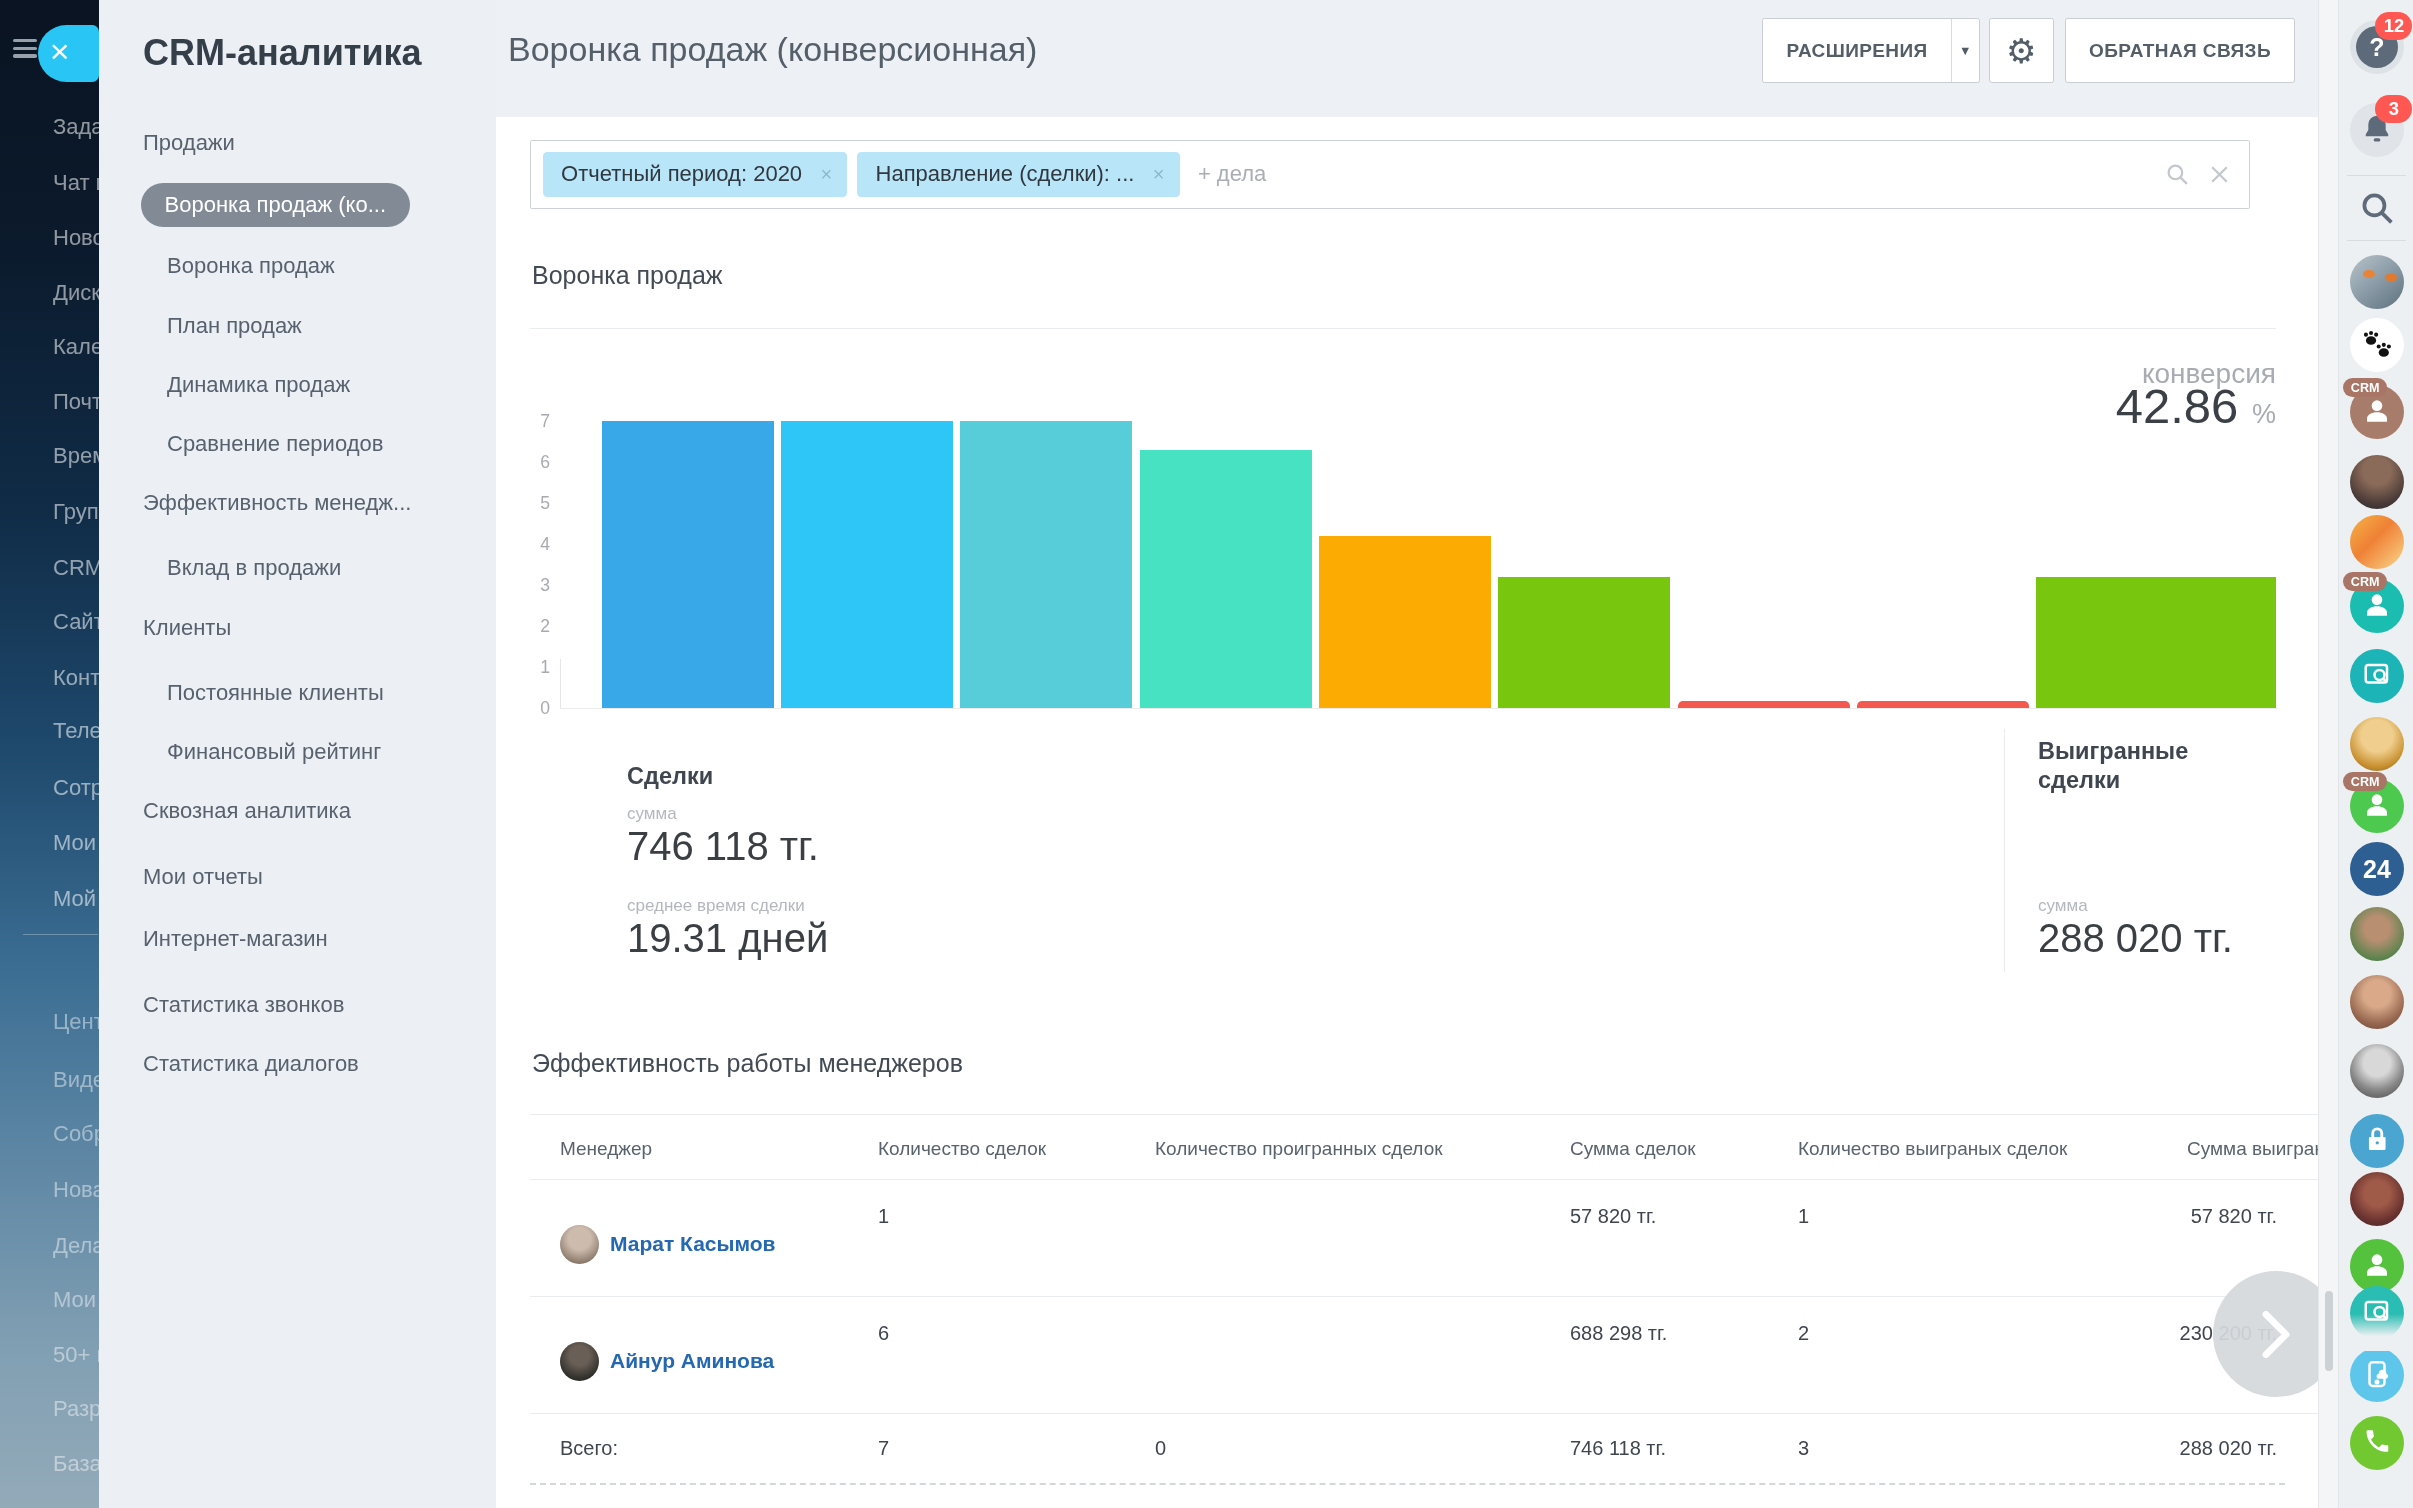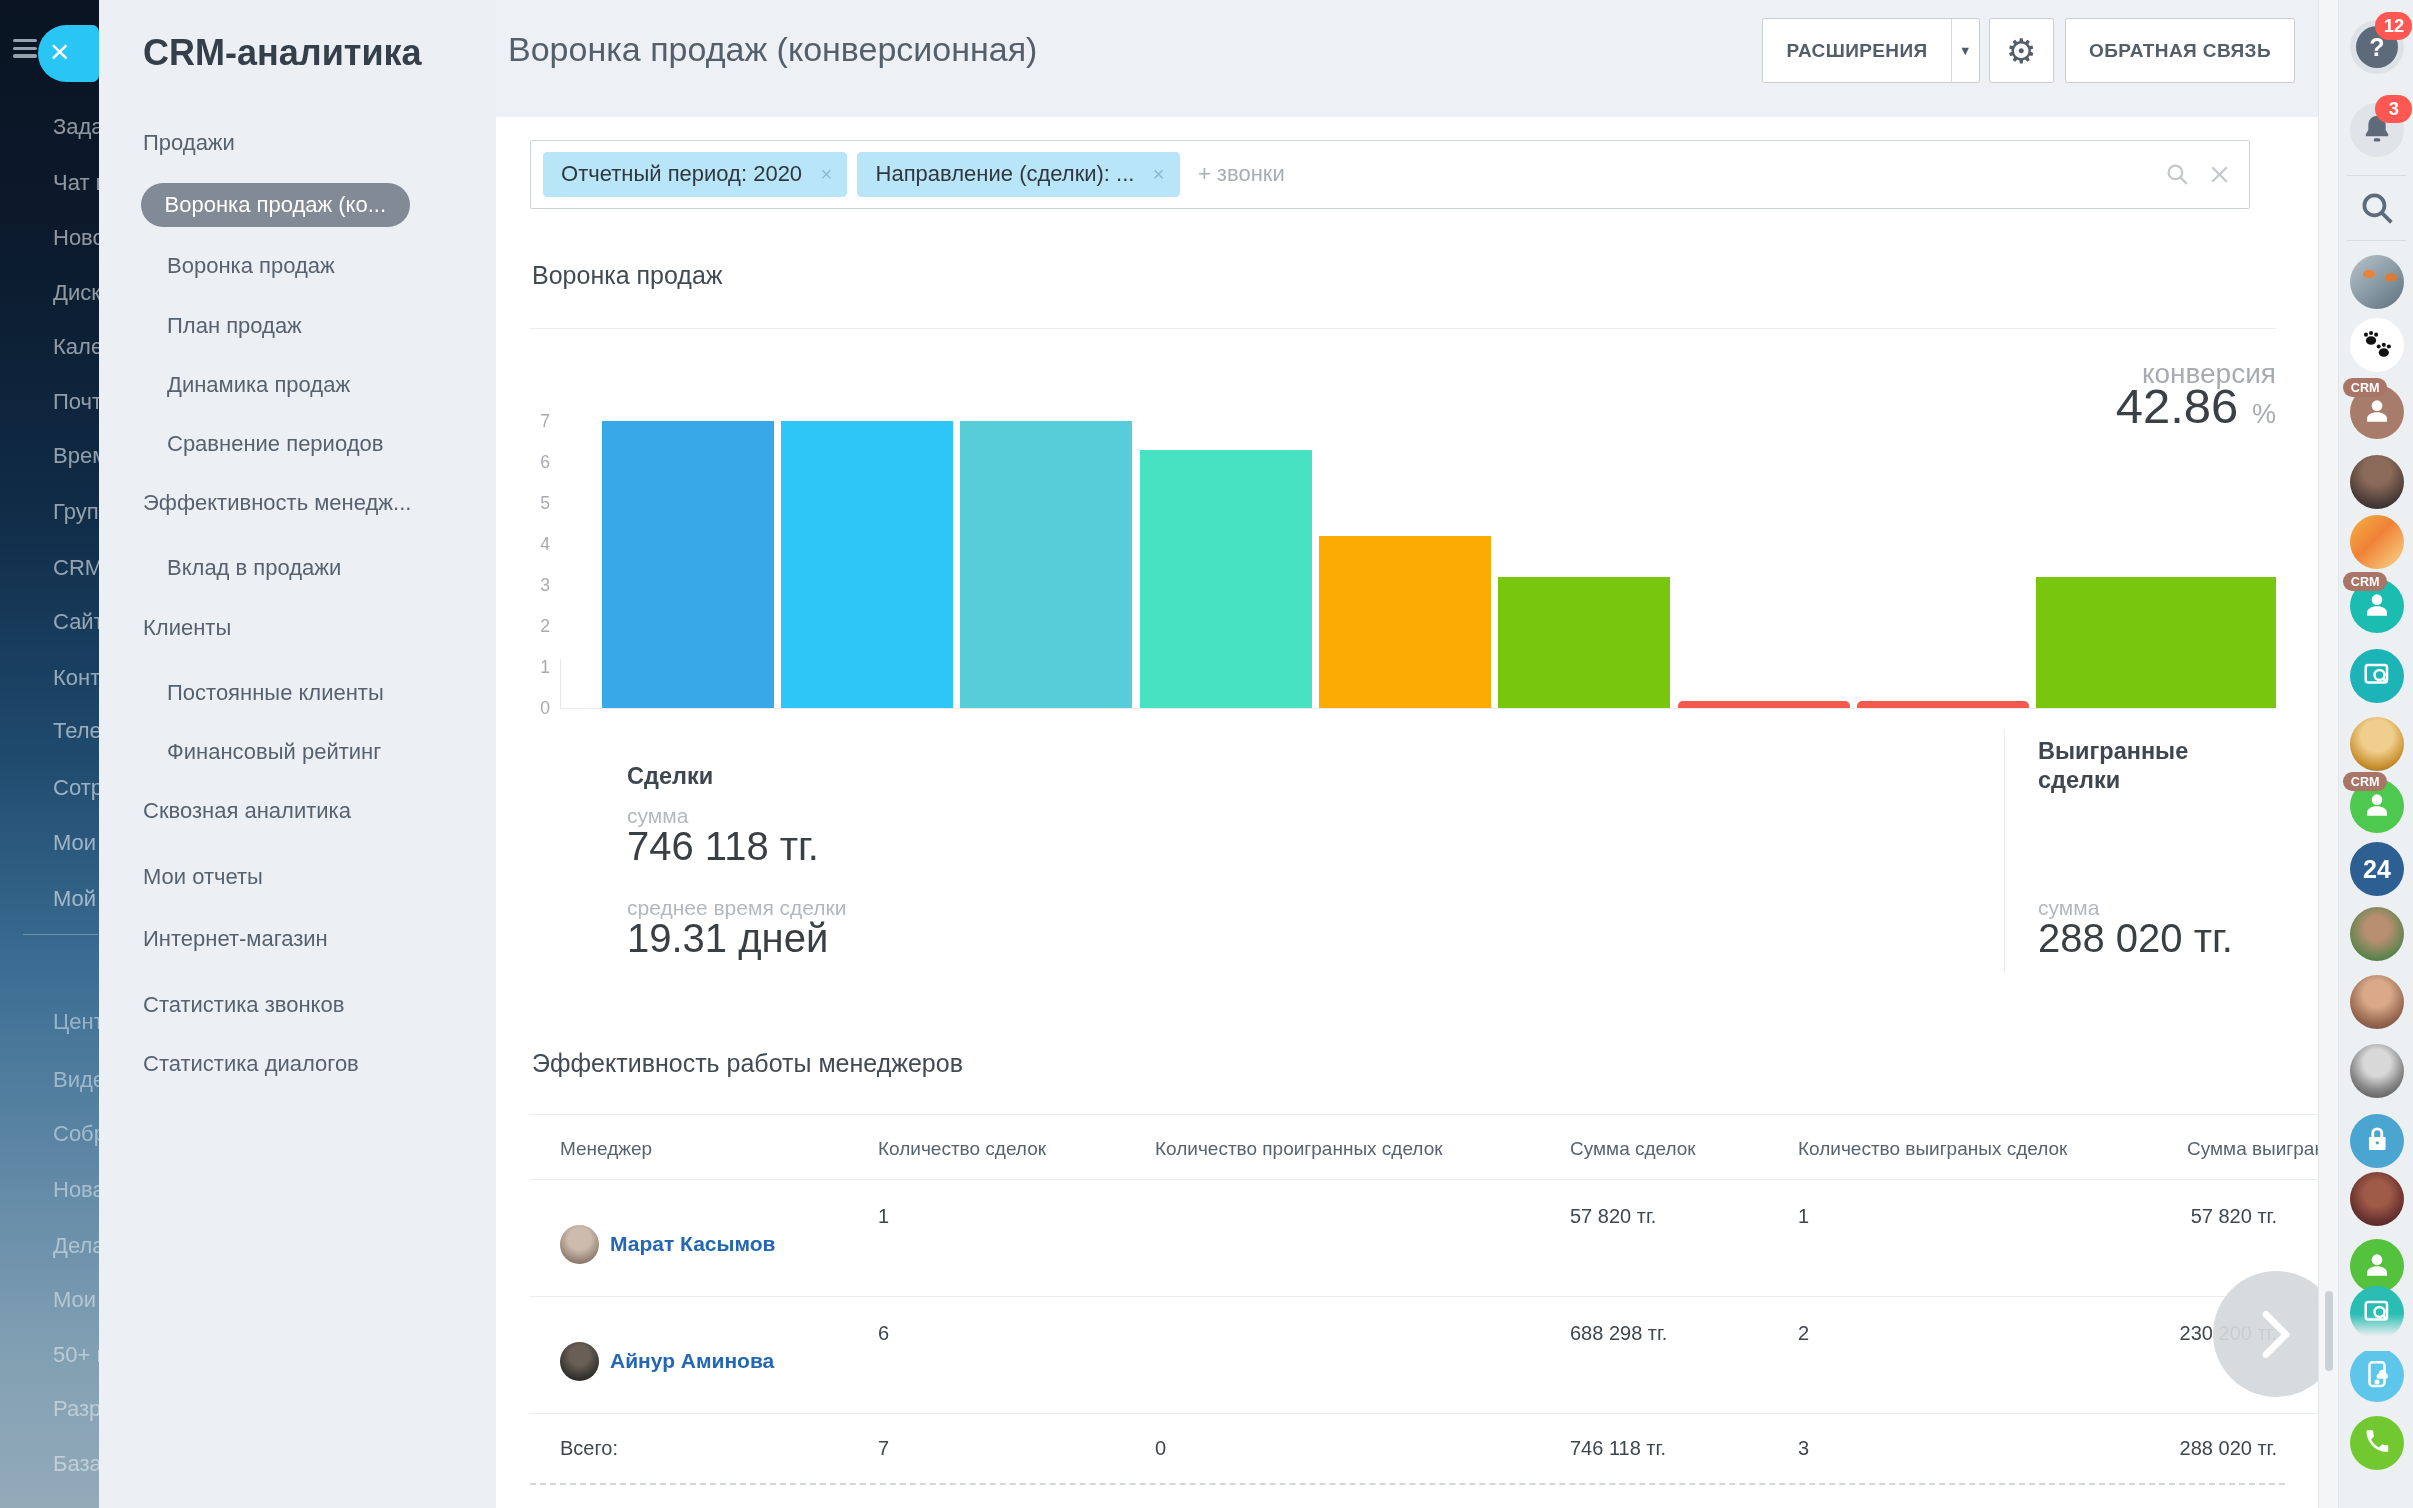--- a/index.html
+++ b/index.html
@@ -56,21 +56,21 @@
   .conv-value { position:absolute; right:42px; top:261px; font-size:49px; font-weight:300; color:#3b4046; white-space:nowrap; }
   .conv-value .unit { font-size:27px; color:#a7acb2; font-weight:400; }
 
   .ytick { position:absolute; left:20px; width:34px; text-align:right; font-size:17.6px; color:#a7abb0; }
   .axis-v { position:absolute; left:64px; top:542px; width:0.8px; height:49px; background:#e4e6e8; }
   .baseline { position:absolute; left:64px; top:591px; width:1718px; height:0.8px; background:#ececec; }
   .bar { position:absolute; cursor:pointer; }
 
   .stat-div { position:absolute; left:1508px; top:612px; width:0.8px; height:243px; background:#e9edf0; }
   .stat-h { position:absolute; font-size:23.5px; font-weight:700; color:#3f4650; line-height:28.5px; }
-  .stat-l { position:absolute; font-size:21px; color:#b3b8be; }
+  .stat-l { position:absolute; font-size:17px; color:#b3b8be; }
   .stat-v { position:absolute; font-size:40px; font-weight:300; color:#3a3f44; white-space:nowrap; }
 
   .th { position:absolute; top:1021px; font-size:19px; color:#59636e; white-space:nowrap; }
   .rowline { position:absolute; left:34px; width:1788px; height:0.8px; background:#e9edf0; }
   .cell { position:absolute; font-size:20px; color:#3f4650; white-space:nowrap; }
   .mgr-name { font-size:21px; font-weight:700; color:#2467b2; cursor:pointer; }
   .avatar { position:absolute; width:39px; height:39px; border-radius:50%; }
   .dashed-bottom { position:absolute; left:34px; top:1366px; width:1755px; border-top:2.5px dashed #d3d7db; }
   .scroll-btn { position:absolute; left:1717px; top:1154px; width:126px; height:126px; border-radius:50%;
     background:#d5d9dc; opacity:.92; display:flex; align-items:center; justify-content:center; cursor:pointer; z-index:5; }
@@ -189,21 +189,21 @@
 
     <div class="filter-box">
       <div class="chip">
         <span>Отчетный период: 2020</span>
         <span class="x">×</span>
       </div>
       <div class="chip">
         <span>Направление (сделки): ...</span>
         <span class="x">×</span>
       </div>
-      <div class="filter-ph">+ звонки</div>
+      <div class="filter-ph">+ дела</div>
       <div class="filter-icons">
         <svg class="fi" viewBox="0 0 24 24" fill="none" stroke="#c3c8cd" stroke-width="2.2">
           <circle cx="10" cy="10" r="6.5"></circle>
             <line x1="15" y1="15" x2="21" y2="21"></line>
         </svg>
         <svg class="fi" viewBox="0 0 24 24" stroke="#c3c8cd" stroke-width="2.2">
           <line x1="5" y1="5" x2="19" y2="19"></line>
             <line x1="19" y1="5" x2="5" y2="19"></line>
         </svg>
       </div>

